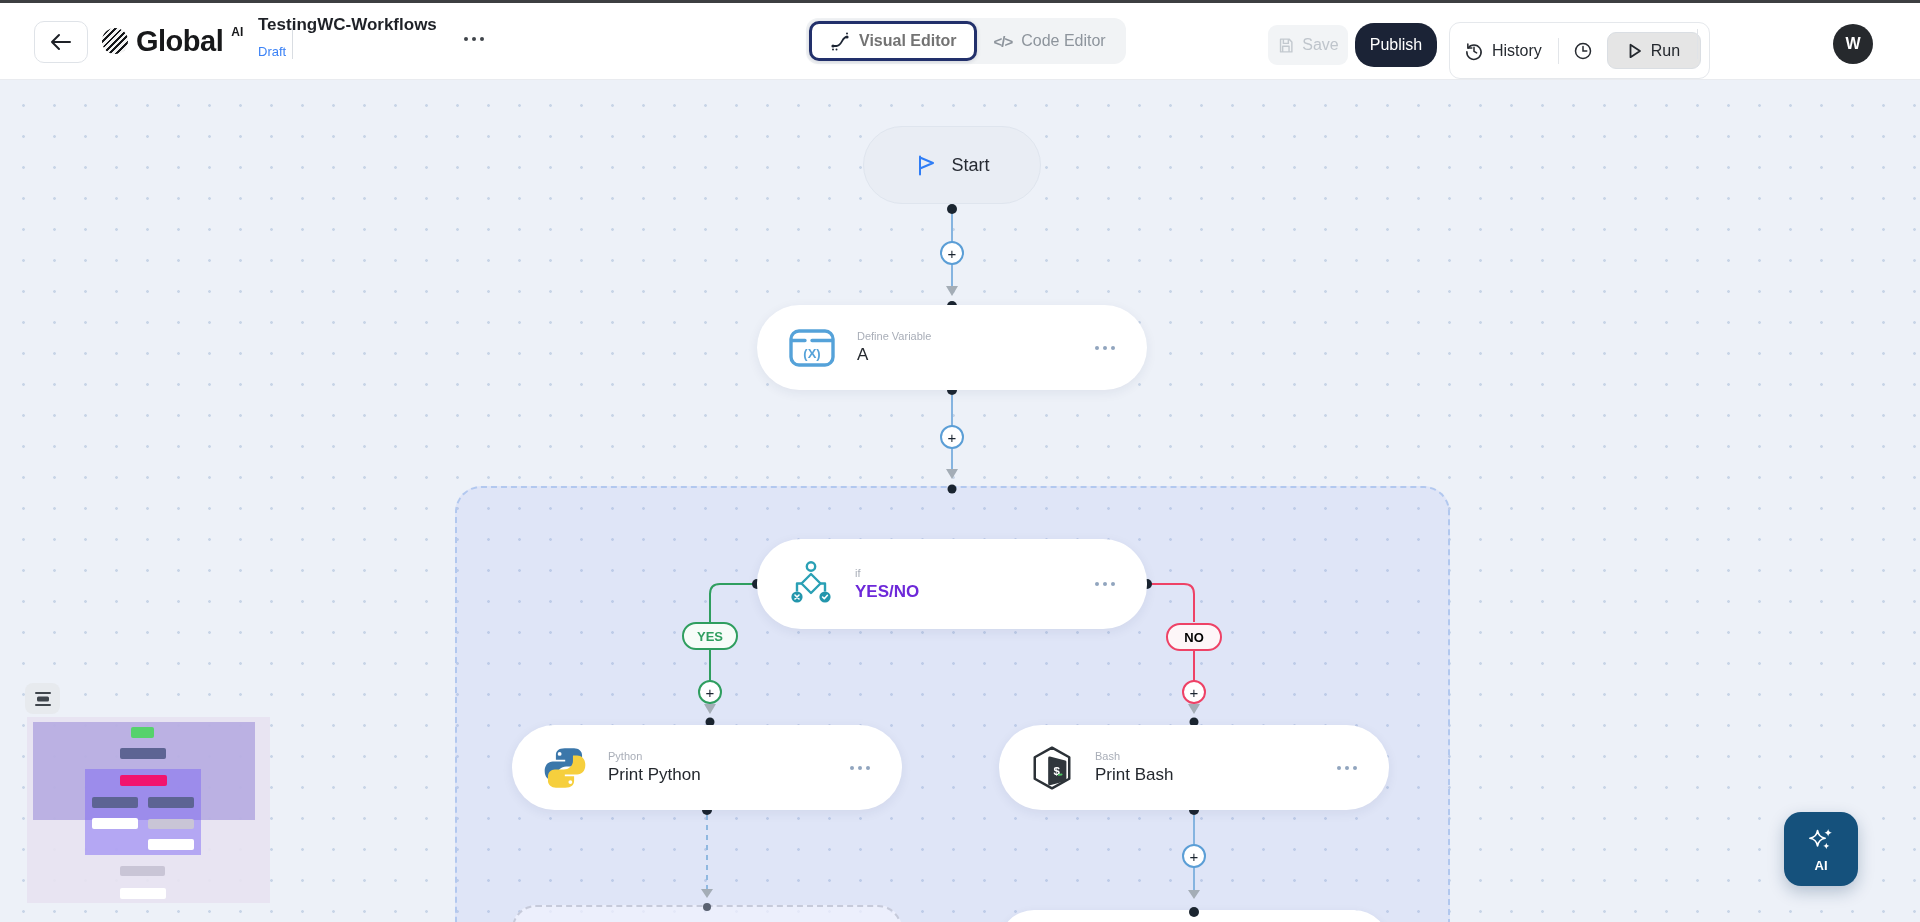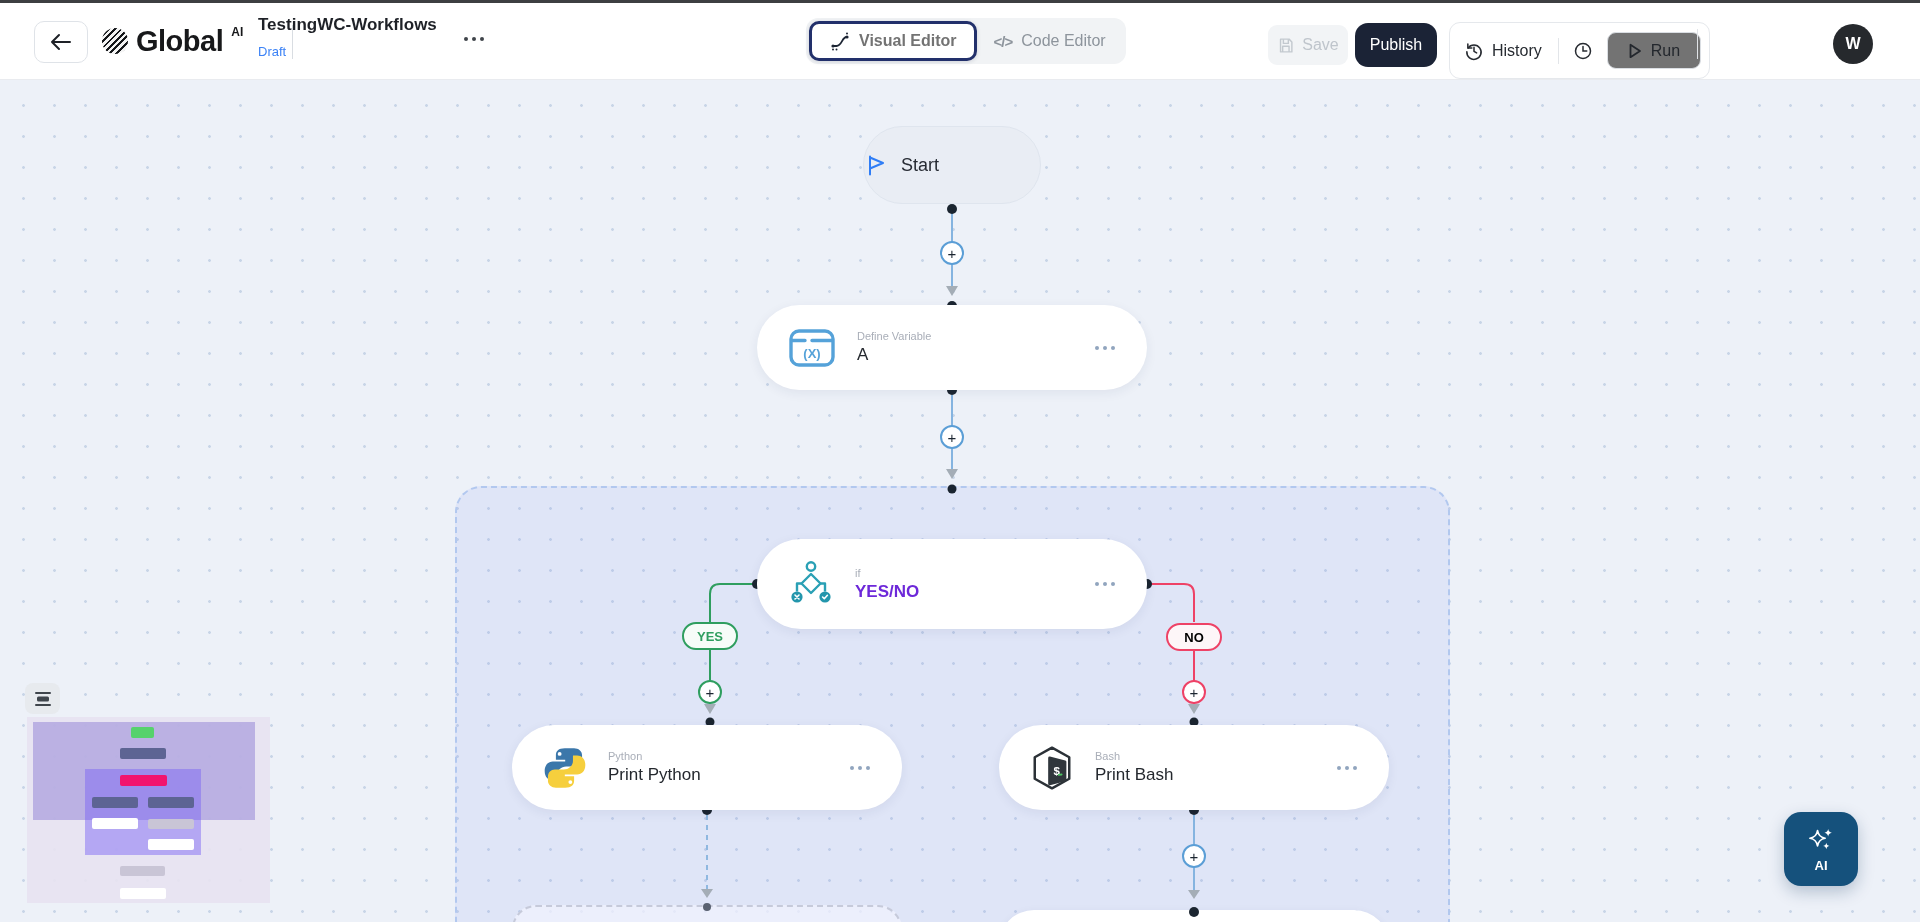--- a/index.html
+++ b/index.html
@@ -32,27 +32,27 @@
     font-size:16px; cursor:pointer; white-space:nowrap; }
   .tab.active { background:#fff; border:3px solid #22306b; font-weight:600; color:#737373;
     box-shadow:0 1px 4px rgba(20,30,60,.15); }
   .tab.inactive { color:#8d949c; }
   .code-glyph { font-size:15px; font-weight:600; color:#8d949c; letter-spacing:-1px; }
 
   .save-btn { position:absolute; left:1268px; top:22px; width:80px; height:40px; background:#f2f4f6;
     border:none; border-radius:9px; color:#bfc5cc; font-size:16px; display:flex; align-items:center;
     justify-content:center; gap:8px; cursor:default; }
   .publish-btn { position:absolute; left:1355px; top:20px; width:82px; height:44px; background:#1b2336;
-    border:none; border-radius:13px; color:#fff; font-size:16px; font-weight:500; cursor:pointer; }
+    border:none; border-radius:19px; color:#fff; font-size:16px; font-weight:500; cursor:pointer; }
   .run-group { position:absolute; left:1449px; top:19px; height:57px; border:1px solid #e5e8ec;
     border-radius:11px; background:#fff; display:flex; align-items:center; padding:0 8px; gap:10px; }
   .history-btn { display:flex; align-items:center; gap:8px; font-size:16px; color:#272b31; padding:0 6px; cursor:pointer; }
   .vdiv { width:1px; height:26px; background:#e2e5e9; }
   .clock-btn { display:flex; align-items:center; padding:0 4px; cursor:pointer; }
-  .run-btn { display:flex; align-items:center; gap:9px; border:1px solid #dadee3; background:#737373;
+  .run-btn { display:flex; align-items:center; gap:9px; border:1px solid #dadee3; background:#e5e5e5;
     border-radius:9px; height:37px; padding:0 20px; font-size:16px; color:#23272d; cursor:pointer; }
   .hdr-sep2 { position:absolute; left:1697px; top:26px; width:1px; height:30px; background:#e0e3e7; }
   .avatar { position:absolute; left:1833px; top:21px; width:40px; height:40px; border-radius:50%;
     background:#26292d; color:#fff; font-size:16px; font-weight:700; display:flex; align-items:center;
     justify-content:center; cursor:pointer; }
 
   
   .canvas { position:absolute; left:0; top:80px; width:1920px; height:842px; background:#edf1f8;
     background-image:radial-gradient(circle,#c8d5e7 1.3px,transparent 1.5px); background-size:31px 31px;
     background-position:8px 10px; overflow:hidden; }
@@ -69,21 +69,21 @@
 
   .node { position:absolute; background:#fff; border-radius:44px; box-shadow:0 3px 12px rgba(30,40,80,.07);
     display:flex; align-items:center; padding:0 30px; gap:20px; z-index:4; cursor:pointer; }
   .node-texts { display:flex; flex-direction:column; gap:3px; }
   .node-type { font-size:11px; color:#a9aeb8; }
   .node-title { font-size:17px; color:#24282e; font-weight:500; }
   .node-menu { margin-left:auto; display:flex; gap:4px; padding:8px 2px; cursor:pointer; }
   .node-menu i { width:4px; height:4px; border-radius:50%; background:#91a5be; }
 
   .start-node { position:absolute; left:863px; top:46px; width:178px; height:78px; background:#e9edf4;
-    border:1px solid #dfe5ee; border-radius:40px; display:flex; align-items:center; 
+    border:1px solid #dfe5ee; border-radius:40px; display:flex; align-items:center; justify-content:center;
     gap:13px; z-index:4; cursor:pointer; }
   .start-label { font-size:18px; color:#272b33; font-weight:500; }
 
   .def-node  { left:757px; top:225px; width:390px; height:85px; }
   .if-node   { left:757px; top:459px; width:390px; height:90px; }
   .py-node   { left:512px; top:645px; width:390px; height:85px; }
   .bash-node { left:999px; top:645px; width:390px; height:85px; }
   .if-title { color:#6d28d9; font-weight:600; }
 
   .add-btn { position:absolute; width:24px; height:24px; border-radius:50%; background:#fff;

